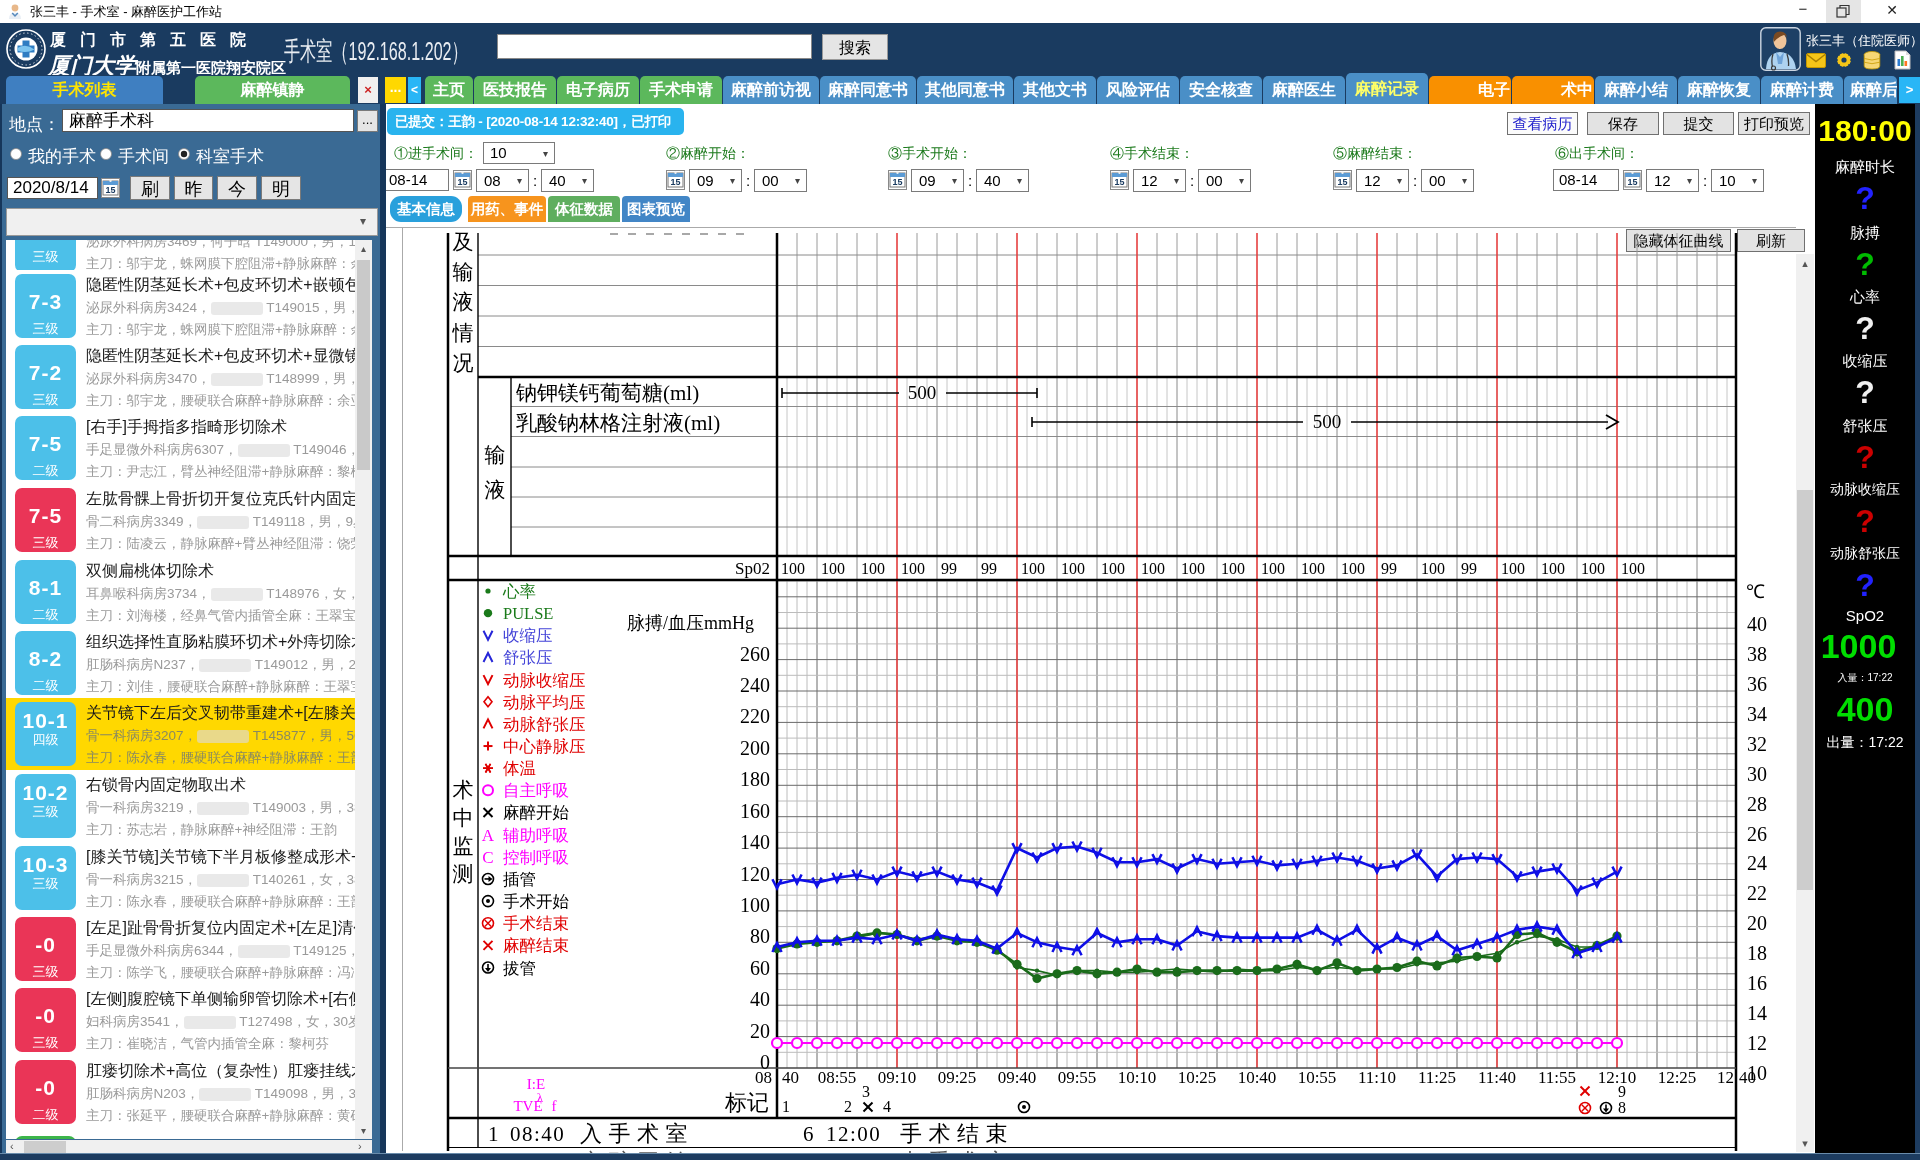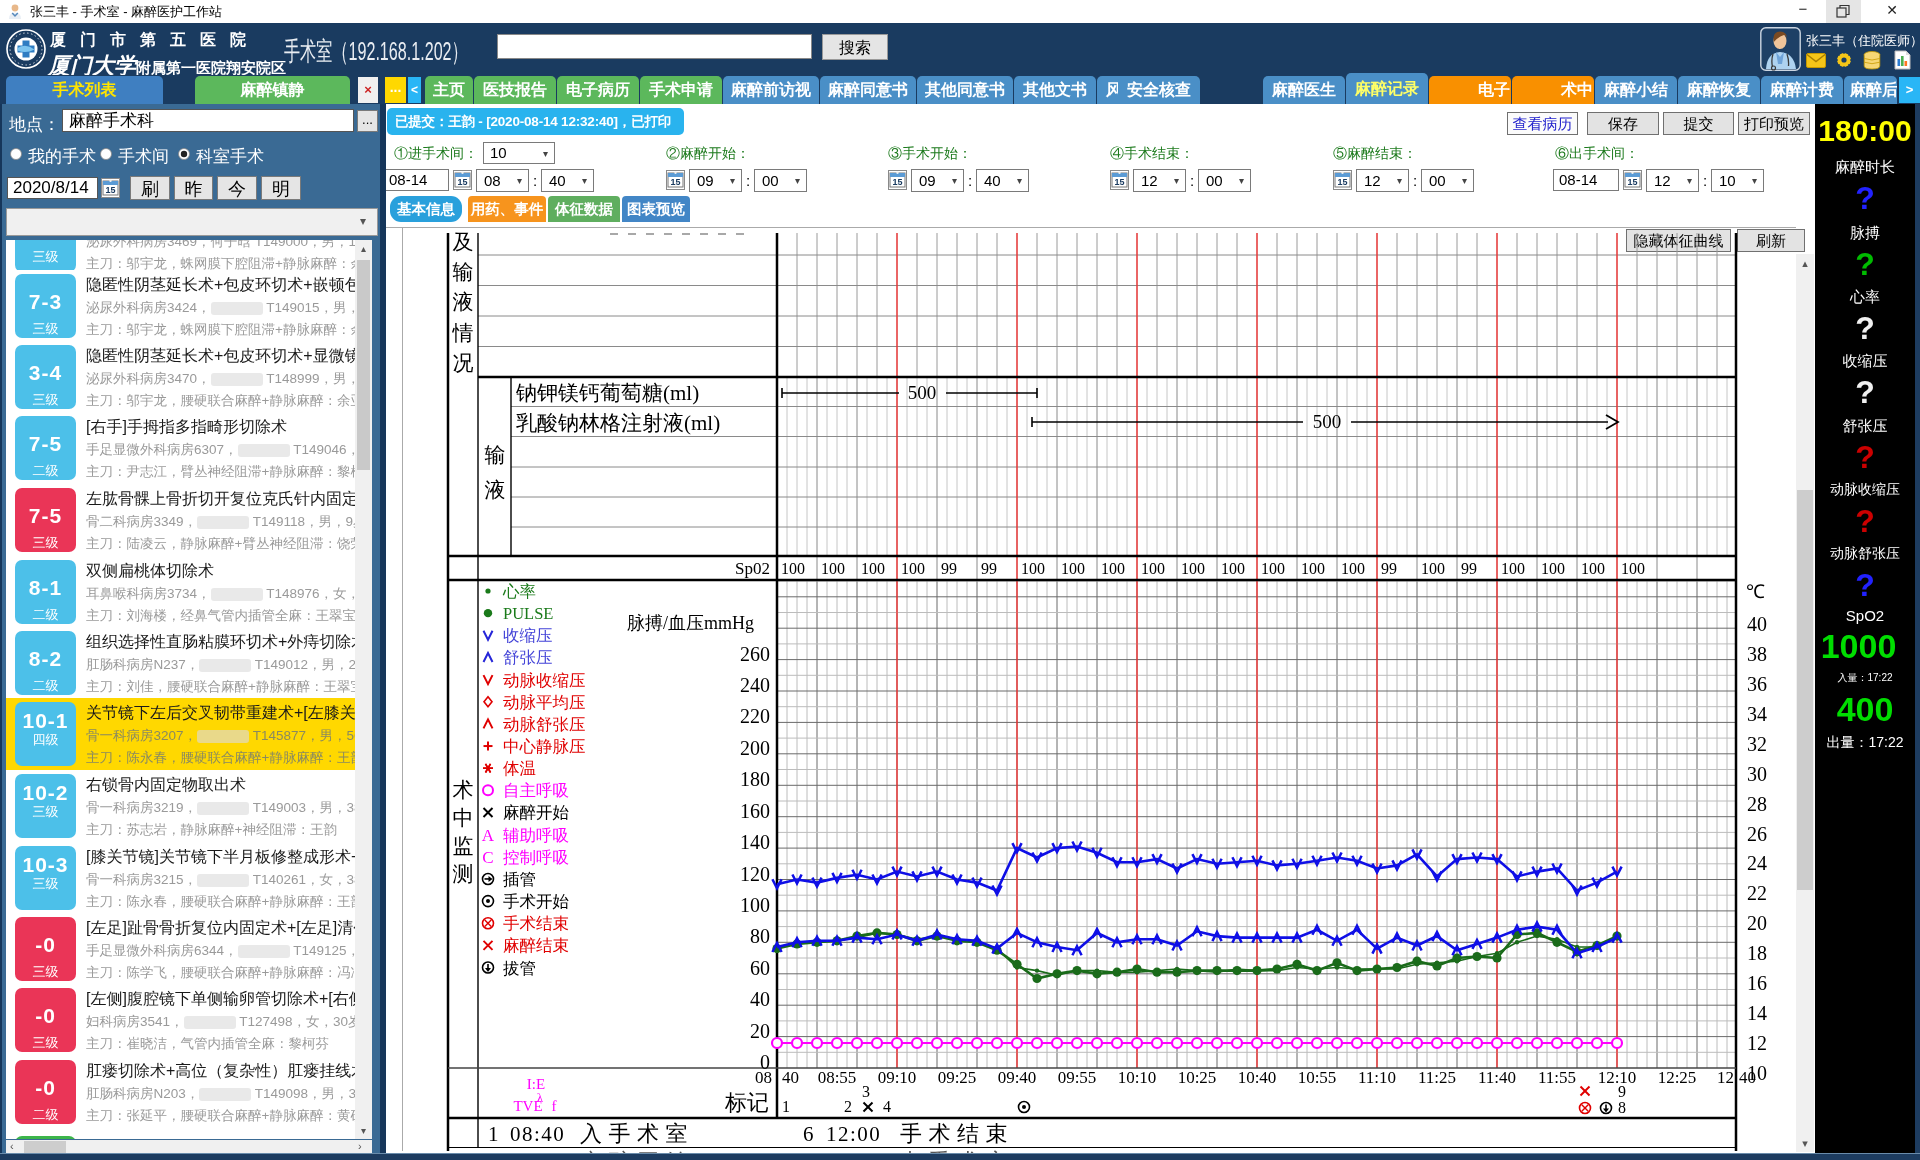--- a/index.html
+++ b/index.html
@@ -116,21 +116,21 @@
 <div class="abs" style="left:408px;top:2px;width:13px;height:26px;background:#29b6f6;text-align:center;line-height:26px;color:#fff;font-size:12px;font-weight:bold;">&lt;</div>
 <div class="tab g" style="left:425px;width:48px;">主页</div>
 <div class="tab g" style="left:474px;width:82px;">医技报告</div>
 <div class="tab g" style="left:557px;width:82px;">电子病历</div>
 <div class="tab g" style="left:640px;width:82px;">手术申请</div>
 <div class="tab b" style="left:723px;width:96px;">麻醉前访视</div>
 <div class="tab b" style="left:820px;width:96px;">麻醉同意书</div>
 <div class="tab b" style="left:917px;width:96px;">其他同意书</div>
 <div class="tab b" style="left:1014px;width:82px;">其他文书</div>
 <div class="tab b" style="left:1097px;width:82px;">风险评估</div>
-<div class="tab b" style="left:1118px;width:82px;">安全核查</div>
+<div class="tab b" style="left:1180px;width:82px;">安全核查</div>
 <div class="tab b" style="left:1263px;width:82px;">麻醉医生</div>
 <div class="tab act" style="left:1346px;width:82px;">麻醉记录</div>
 <div class="tab o" style="left:1429px;width:82px;">电子医嘱</div>
 <div class="tab o" style="left:1512px;width:82px;">术中输血</div>
 <div class="tab b" style="left:1595px;width:82px;">麻醉小结</div>
 <div class="tab b" style="left:1678px;width:82px;">麻醉恢复</div>
 <div class="tab b" style="left:1761px;width:82px;">麻醉计费</div>
 <div class="tab b" style="left:1844px;width:53px;overflow:hidden;text-align:left;padding-left:6px;white-space:nowrap;">麻醉后访</div>
 <div class="abs" style="left:1899px;top:2px;width:21px;height:26px;background:#29b6f6;text-align:center;line-height:26px;color:#fff;font-size:13px;font-weight:bold;">&gt;</div>
 </div>
@@ -176,21 +176,21 @@
 <div class="badge bblue">
           <div class="n2">7-3</div>
           <div class="lv">三级</div>
         </div>
 <div class="it1">隐匿性阴茎延长术+包皮环切术+嵌顿包茎</div>
 <div class="it2">泌尿外科病房3424，<span class="blur"></span> T149015，男，14岁：①</div>
 <div class="it3">主刀：邬宇龙，蛛网膜下腔阻滞+静脉麻醉：余亚丁</div>
 </div>
 <div class="item" style="top:101px;">
 <div class="badge bblue">
-          <div class="n2">3-4</div>
+          <div class="n2">7-2</div>
           <div class="lv">三级</div>
         </div>
 <div class="it1">隐匿性阴茎延长术+包皮环切术+显微镜下</div>
 <div class="it2">泌尿外科病房3470，<span class="blur"></span> T148999，男，15岁：①</div>
 <div class="it3">主刀：邬宇龙，腰硬联合麻醉+静脉麻醉：余亚丁</div>
 </div>
 <div class="item" style="top:172px;">
 <div class="badge bblue">
           <div class="n2">7-5</div>
           <div class="lv">二级</div>

